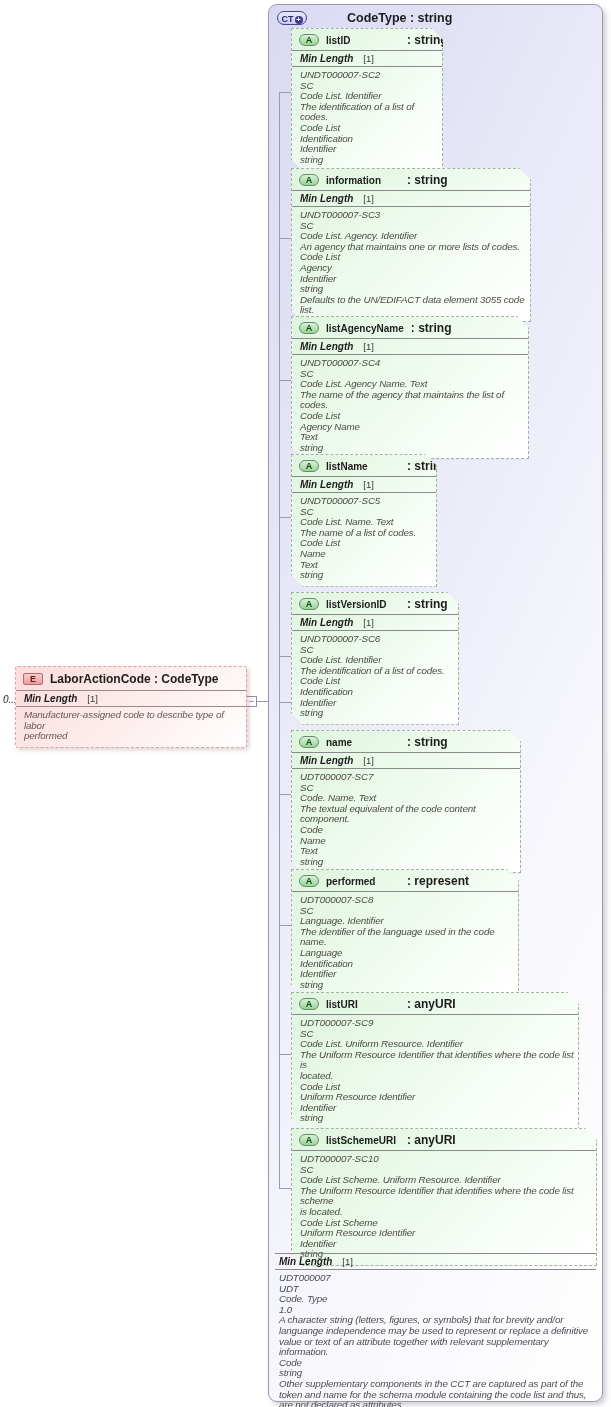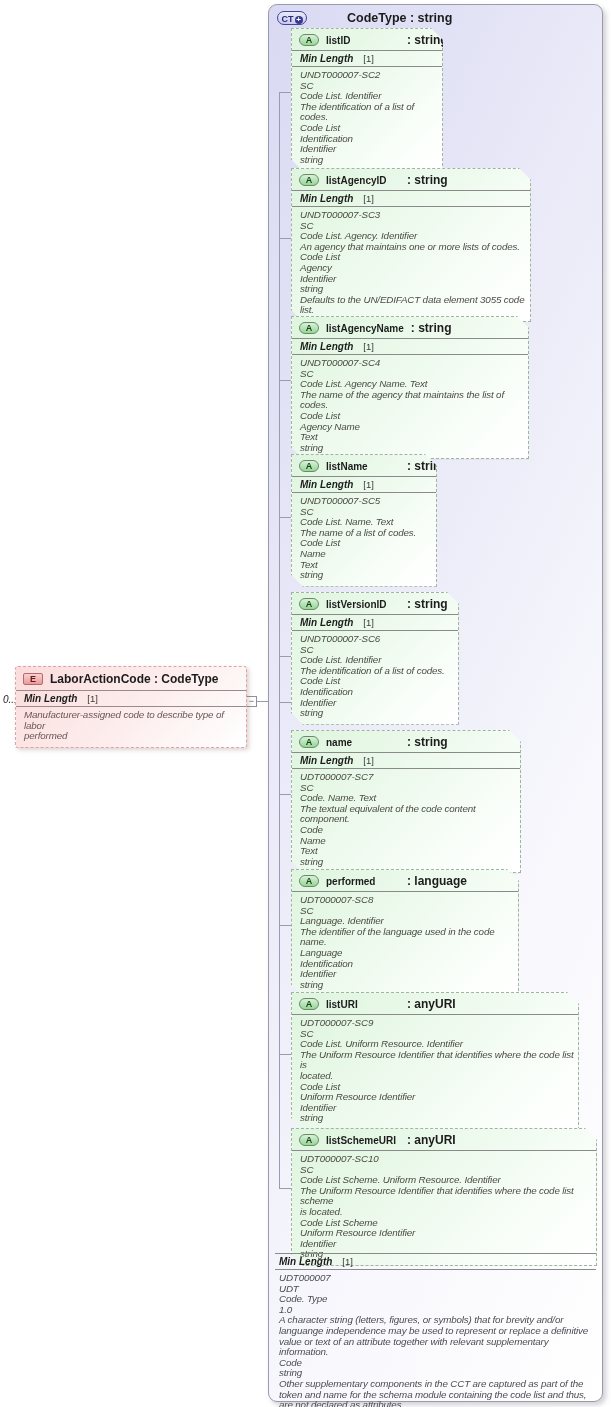--- a/index.html
+++ b/index.html
@@ -171,21 +171,21 @@
 The identification of a list of codes.
 Code List
 Identification
 Identifier
 string</div>
   </div>
 
   <div class="attr" style="top:163px;width:240px;">
     <div class="attr-head">
       <span class="a-icon">A</span>
-      <span class="a-name">listAgencyID</span>
+      <span class="a-name">information</span>
       <span class="a-type">: string</span>
     </div>
     <div class="facet-row">
       <span class="facet-name">Min Length</span>
       <span class="facet-val">[1]</span>
     </div>
     <div class="annotation">UNDT000007-SC3
 SC
 Code List. Agency. Identifier
 An agency that maintains one or more lists of codes.
@@ -273,21 +273,21 @@
 Code
 Name
 Text
 string</div>
   </div>
 
   <div class="attr" style="top:864px;width:228px;">
     <div class="attr-head">
       <span class="a-icon">A</span>
       <span class="a-name">performed</span>
-      <span class="a-type">: language</span>
+      <span class="a-type">: represent</span>
     </div>
     <div class="annotation">UDT000007-SC8
 SC
 Language. Identifier
 The identifier of the language used in the code name.
 Language
 Identification
 Identifier
 string</div>
   </div>

